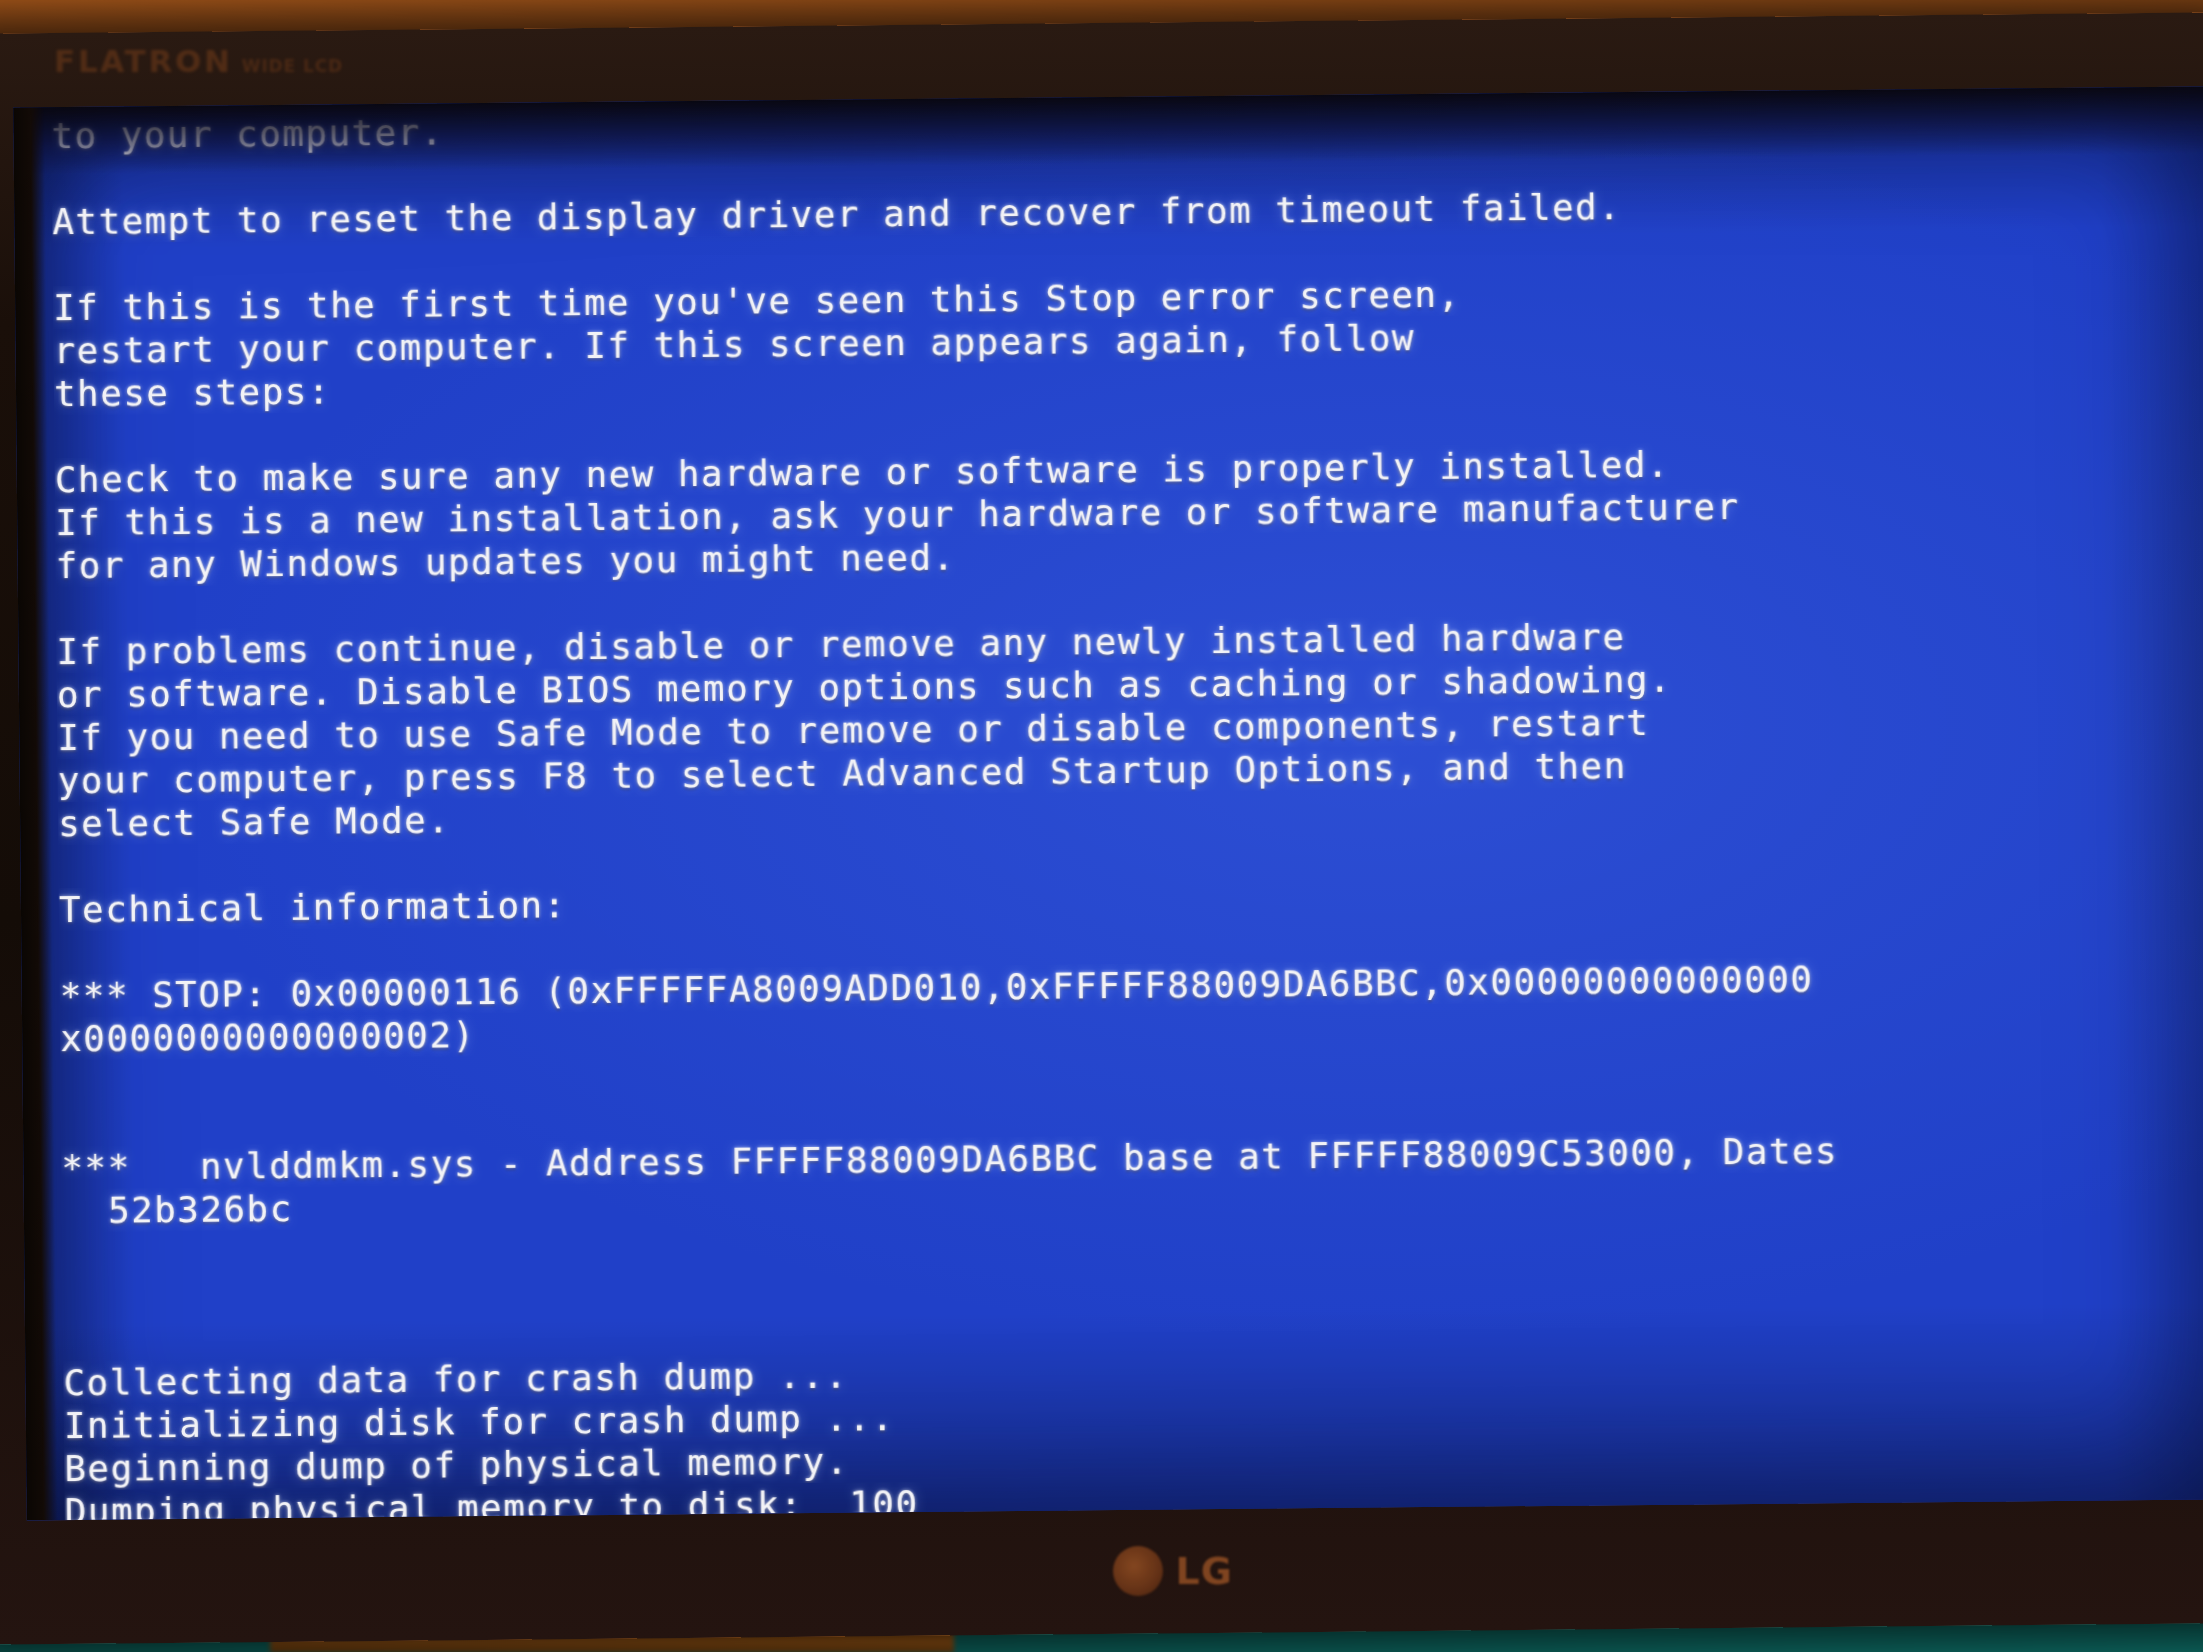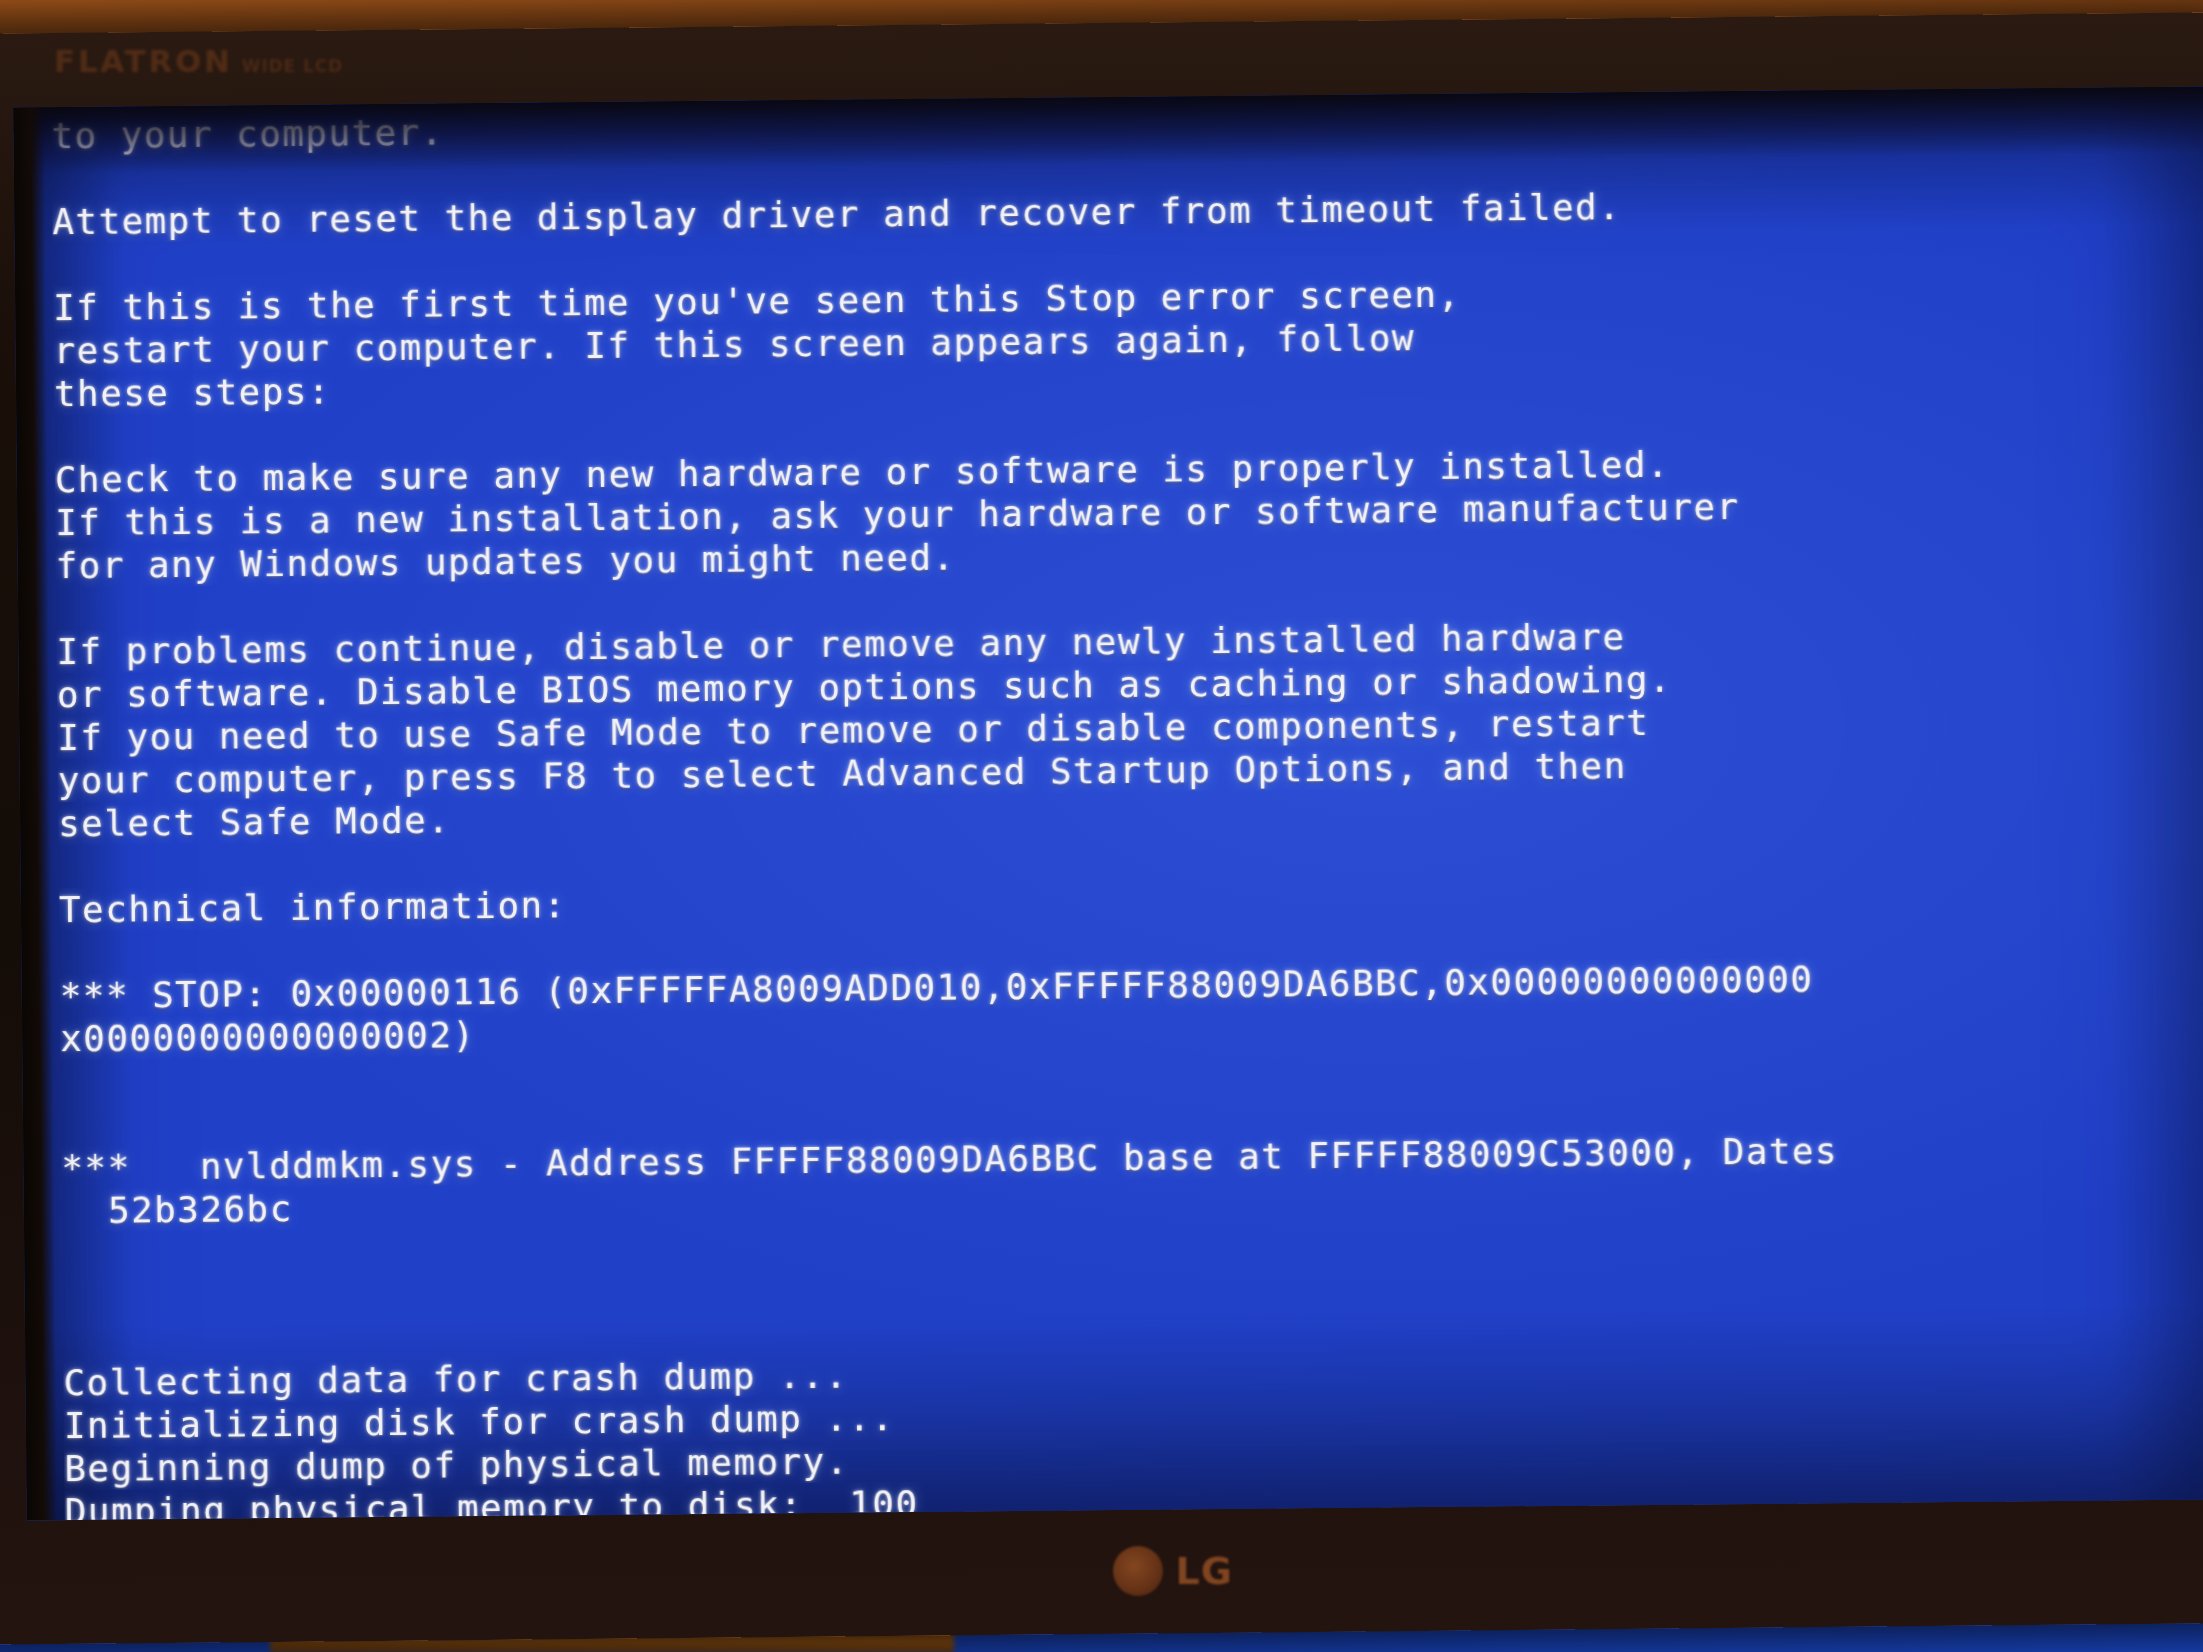--- a/index.html
+++ b/index.html
@@ -14,21 +14,21 @@
     overflow: hidden;
     font-family: "DejaVu Sans Mono", "Liberation Mono", monospace;
   }
 
   
   #scene {
     position: relative;
     width: 2203px;
     height: 1653px;
     overflow: hidden;
-    background: #1d4ed8;
+    background: #0f766e;
   }
 
   
   .wall {
     position: absolute;
     left: 0; top: 0;
     width: 2203px;
     height: 108px;
     background: linear-gradient(180deg, #b35e1d 0%, #a8581c 40%, #8e4a17 75%, #43210b 100%);
   }

